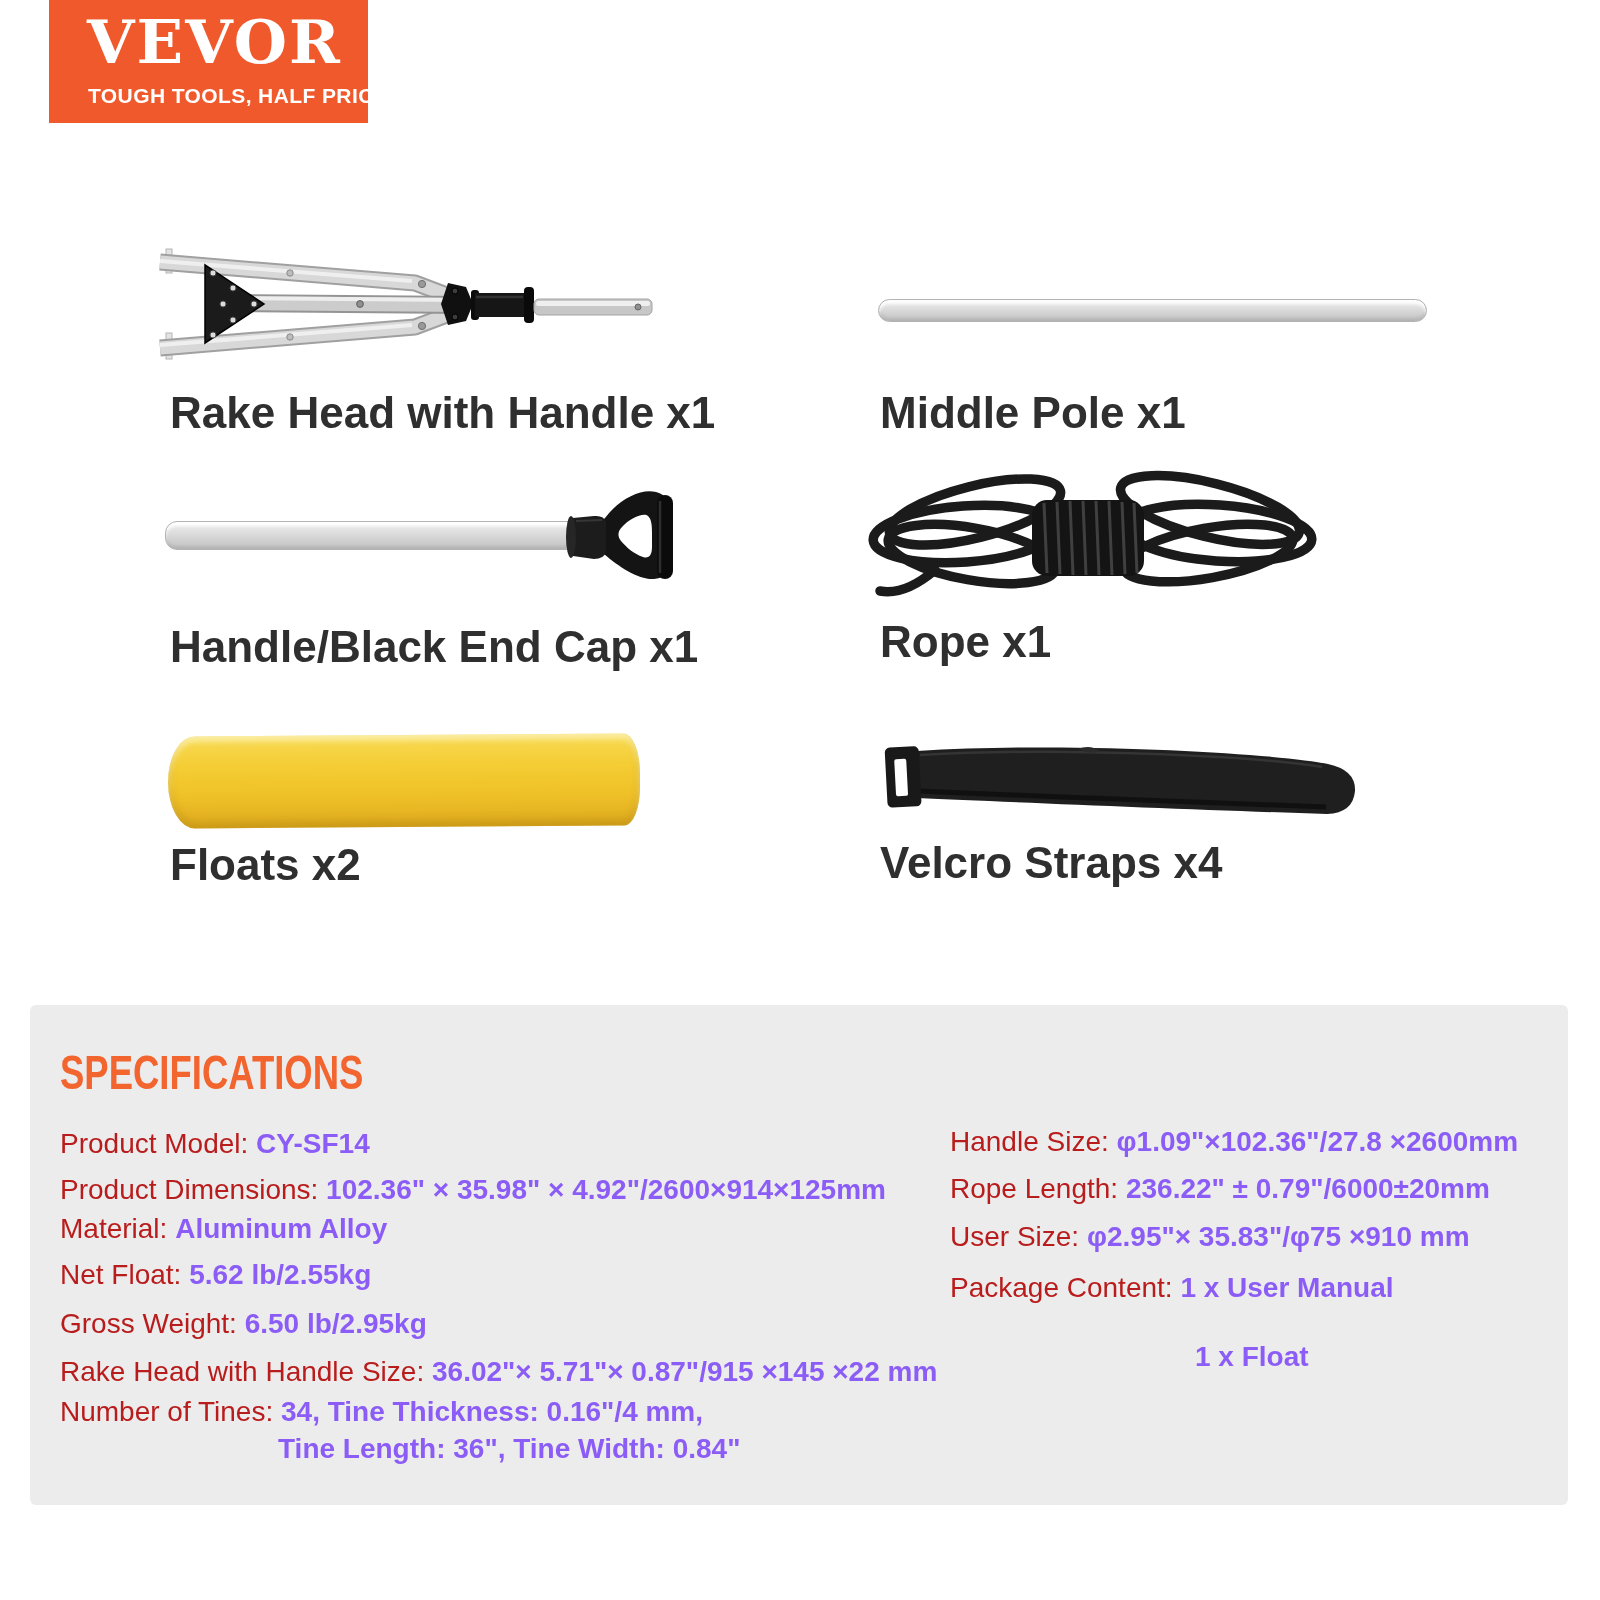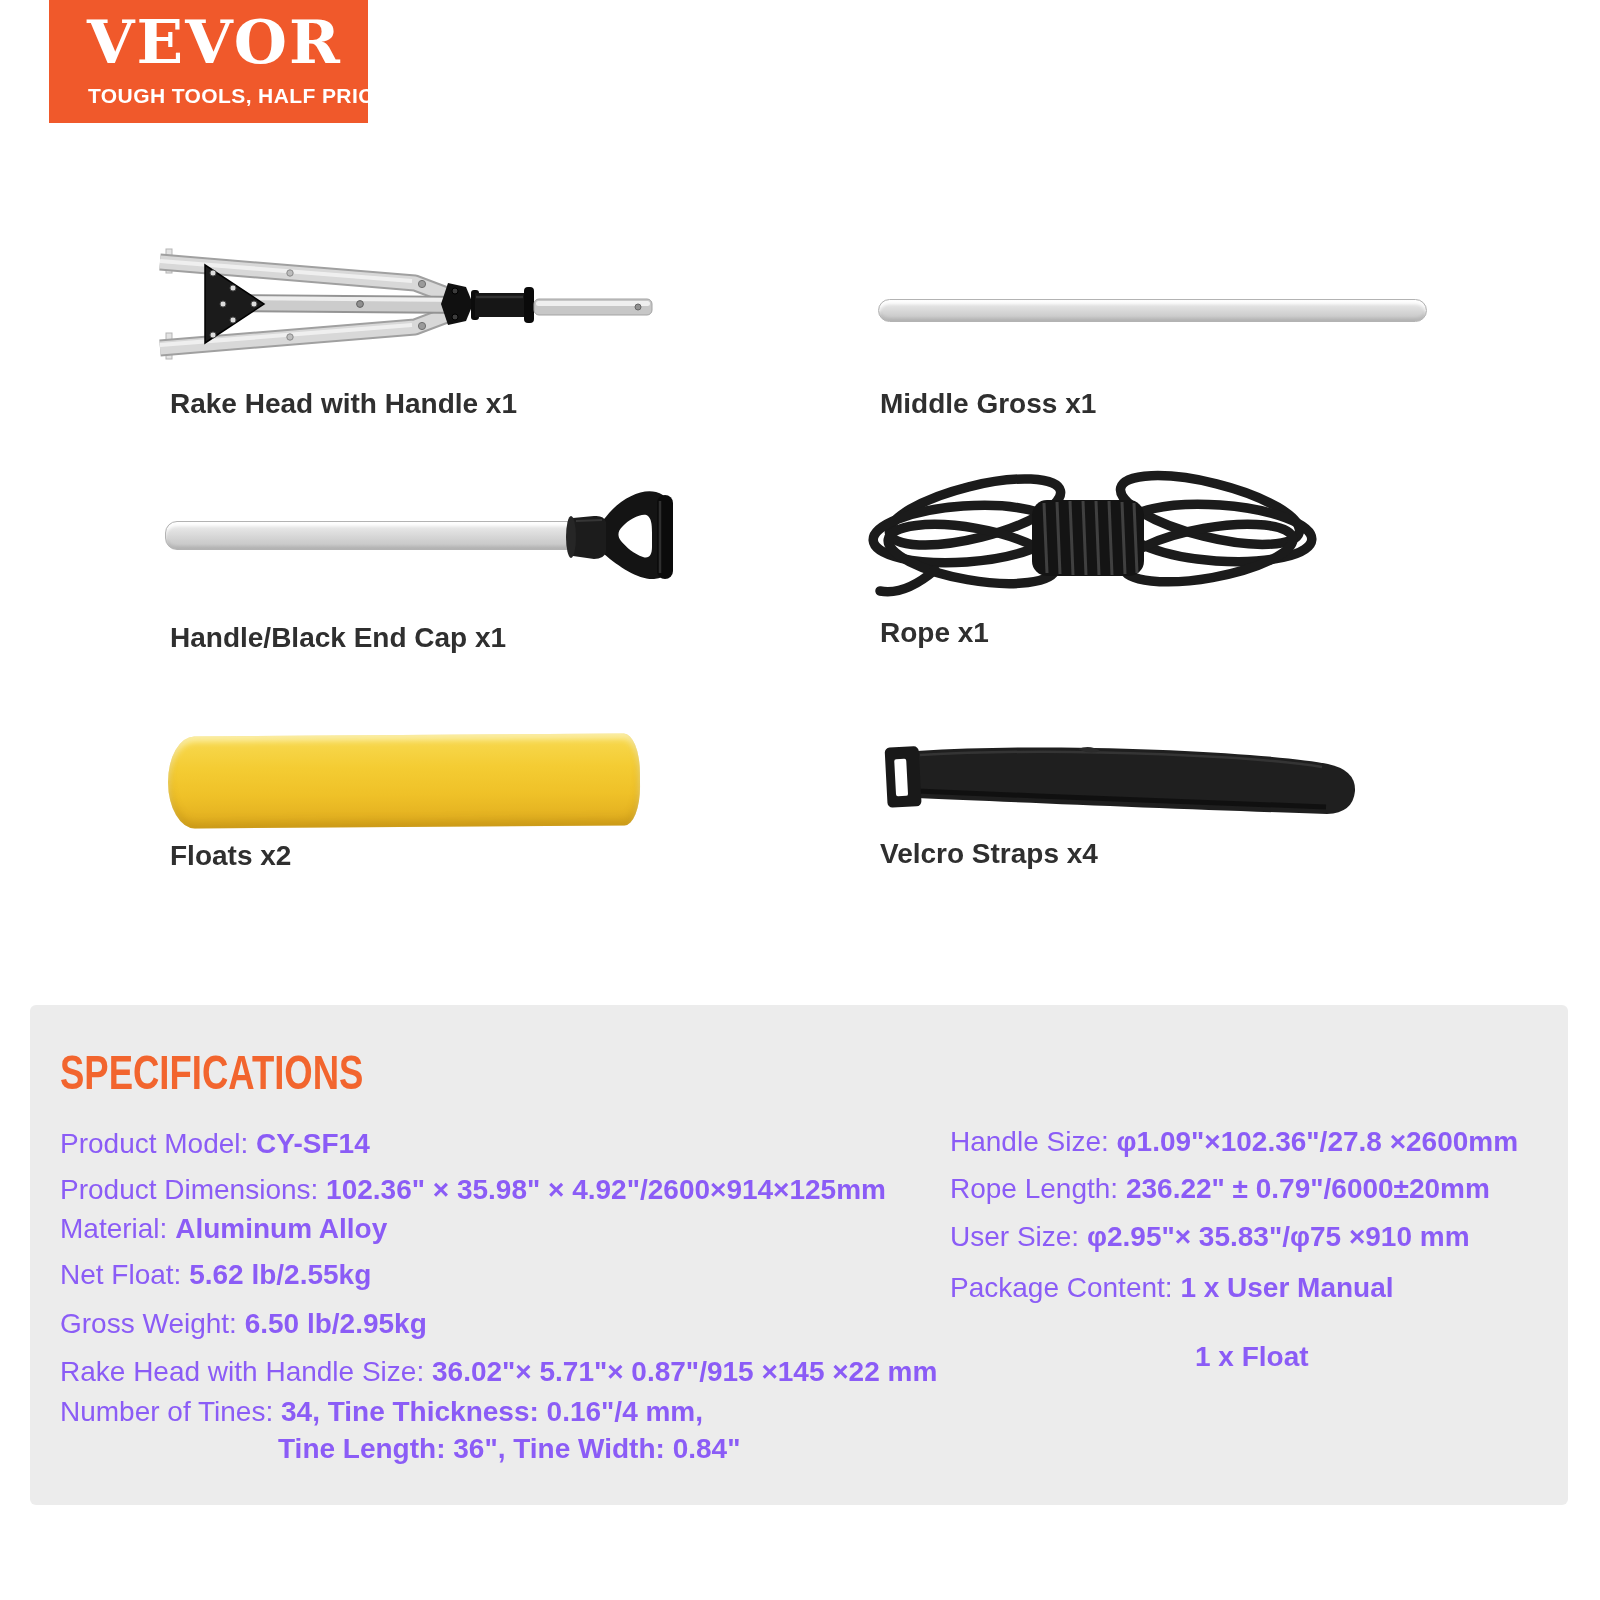--- a/index.html
+++ b/index.html
@@ -6,38 +6,38 @@
   body{width:1600px;height:1600px;font-family:"Liberation Sans",sans-serif;position:relative;overflow:hidden;}
   .stage{position:absolute;left:0;top:0;width:1600px;height:1600px;}
 
   
   .logo{position:absolute;left:49px;top:0;width:319px;height:123px;background:var(--brand-orange,#F0592B);}
   .logo-name{position:absolute;left:38px;top:12px;font-family:"DejaVu Serif",serif;font-weight:bold;
     font-size:60px;line-height:1;color:#ffffff;letter-spacing:2px;transform:scaleX(1.02);transform-origin:left top;}
   .logo-tagline{position:absolute;left:39px;top:84px;font-size:21px;font-weight:bold;color:#ffffff;letter-spacing:0.4px;white-space:nowrap;}
 
   
-  .item-label{position:absolute;font-size:28px;font-weight:bold;color:#2f2f2f;white-space:nowrap;}
+  .item-label{position:absolute;font-size:44px;font-weight:bold;color:#2f2f2f;white-space:nowrap;}
 
   
   .pole{position:absolute;border-radius:12px;border:1px solid #b3b3b3;
     background:linear-gradient(180deg,#f4f4f4 0%,#e2e2e2 30%,#cfcfcf 70%,#c2c2c2 100%);
     box-shadow:inset 0 4px 3px rgba(255,255,255,.85), inset 0 -3px 3px rgba(0,0,0,.08);}
   .float{position:absolute;left:168px;top:735px;width:472px;height:92px;
     border-radius:30px 18px 18px 30px / 52px 44px 44px 52px;
     background:linear-gradient(180deg,#f8da52 0%,#f4cc33 35%,var(--float-yellow,#EFC128) 65%,#dfab1e 100%);
     box-shadow:inset 0 -6px 8px rgba(140,100,0,.25), inset 0 5px 6px rgba(255,255,230,.6);
     transform:rotate(-0.4deg);}
 
   
   .spec-panel{position:absolute;left:30px;top:1005px;width:1538px;height:500px;background:var(--panel-gray,#ECECEC);border-radius:6px;}
   .spec-title{position:absolute;left:30px;top:40px;font-size:48px;font-weight:bold;color:var(--title-orange,#F2652E);
     letter-spacing:0px;transform:scaleX(0.76);transform-origin:left top;white-space:nowrap;}
   .spec-row{position:absolute;font-size:28px;line-height:1.15;white-space:nowrap;color:#4c4c4c;}
-  .spec-row .lab{font-weight:normal;color:#8b5cf6;}
+  .spec-row .lab{font-weight:normal;color:#b91c1c;}
   .spec-row .val{font-weight:bold;color:#8b5cf6;}
   .col-left{left:30px;}
   .col-right{left:920px;}
 
   svg{position:absolute;overflow:visible;}
 </style>
 </head>
 <body>
 
 <div class="stage">
@@ -97,21 +97,21 @@
 
     <g>
       <rect x="374" y="54" width="118" height="16" rx="5" fill="#c7c7c7" stroke="#a3a3a3" stroke-width="1"></rect>
       <rect x="376" y="56" width="114" height="5" rx="2.5" fill="#efefef"></rect>
       <circle cx="478" cy="62" r="3" fill="#909090" stroke="#666" stroke-width="1"></circle>
     </g>
   </svg>
   <div class="item-label" style="left:170px;top:388px">Rake Head with Handle x1</div>
 
   <div class="pole" style="left:878px;top:299px;width:547px;height:21px;"></div>
-  <div class="item-label" style="left:880px;top:388px">Middle Gross x1</div>
+  <div class="item-label" style="left:880px;top:388px">Middle Pole x1</div>
 
   <div class="pole" style="left:165px;top:521px;width:412px;height:27px;"></div>
   <svg style="left:560px;top:485px" width="125" height="105" viewBox="0 0 125 105">
 
     <path fill-rule="evenodd" fill="#141414" d="M45,33 C60,13 82,3 96,7 C109,11 113,20 113,31 L113,72 C113,85 107,93 94,94
          C79,95 59,82 44,69 C36,62 35,41 45,33 Z
          M62,42 C70,33 84,27 88,31 C91,34 92,38 92,48 L92,62 C92,70 89,74 83,72
          C74,69 66,62 61,56 C57,51 58,46 62,42 Z"></path>
 
     <rect x="97" y="10" width="16" height="84" rx="8" fill="#0b0b0b"></rect>

